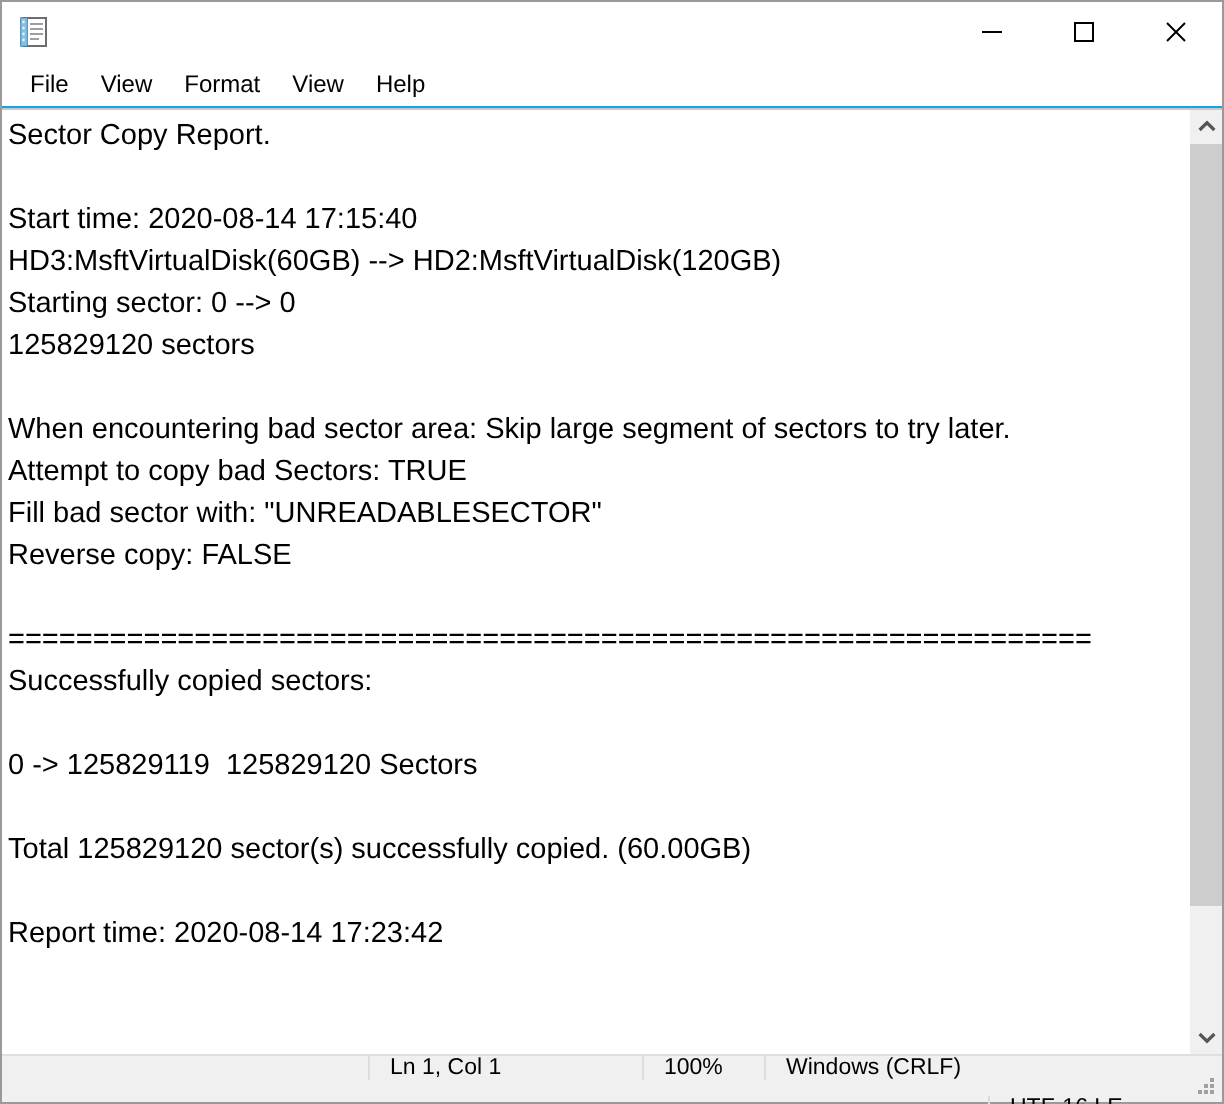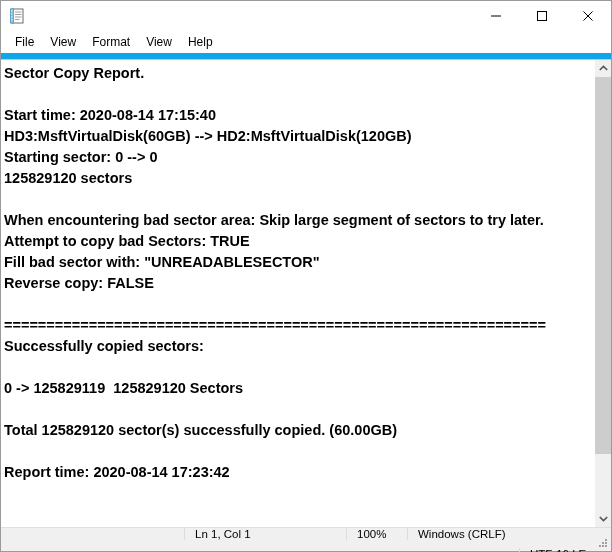--- a/index.html
+++ b/index.html
@@ -69,21 +69,21 @@
   .win-btn svg { display: block; }
 
   
   .menubar {
     height: 22px;
     min-height: 22px;
     background: #ffffff;
     display: flex;
     align-items: center;
     padding-left: 6px;
-    border-bottom: 6px solid #0ea5e9;
+    border-bottom: 1px solid #0ea5e9;
     text-align: center;
   }
   .menu-item {
     font-size: 12px;
     color: #000000;
     padding: 2px 8px 3px 8px;
     white-space: nowrap;
     cursor: default;
   }
 
@@ -105,21 +105,20 @@
     line-height: 21px;
     padding: 3px 0 0 3px;
     white-space: pre-wrap;
     word-break: break-word;
     overflow: hidden;
     box-sizing: border-box;
     border: none;
     outline: none;
     resize: none;
     margin: 0;
-    font-weight: bold;
   }
 
   
   .vscroll {
     width: 17px;
     min-width: 17px;
     background: #f0f0f0;
     border-left: 1px solid #ffffff;
     position: relative;
     box-sizing: border-box;
@@ -168,21 +167,21 @@
   .status-spacer { flex: 0 0 183px; }
   .status-cell {
     display: flex;
     align-items: center;
     border-left: 1px solid #dcdcdc;
     padding-left: 10px;
     box-sizing: border-box;
     white-space: nowrap;
   }
   .cell-ln   { flex: 0 0 137px; }
-  .cell-zoom { flex: 0 0 61px; margin-left: 25px; }
+  .cell-zoom { flex: 0 0 61px; }
   .cell-eol  { flex: 0 0 112px; }
   .cell-enc  { flex: 1 1 auto; margin-top: 20px; }
   .grip {
     position: absolute;
     right: 3px;
     bottom: 3px;
     width: 9px;
     height: 9px;
   }
   .grip i {

